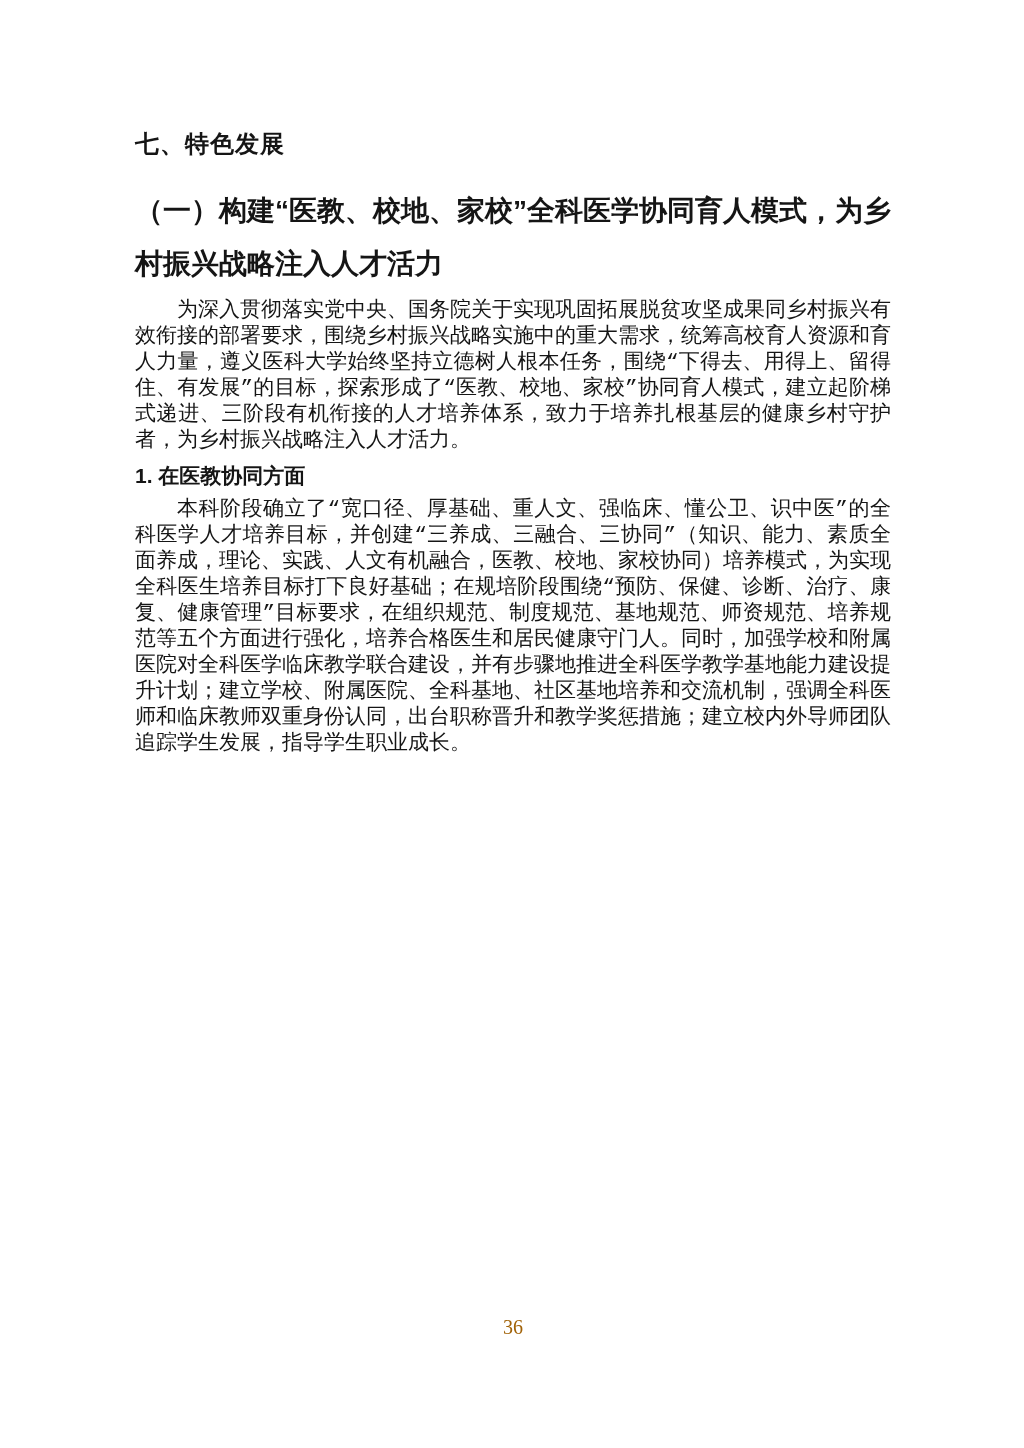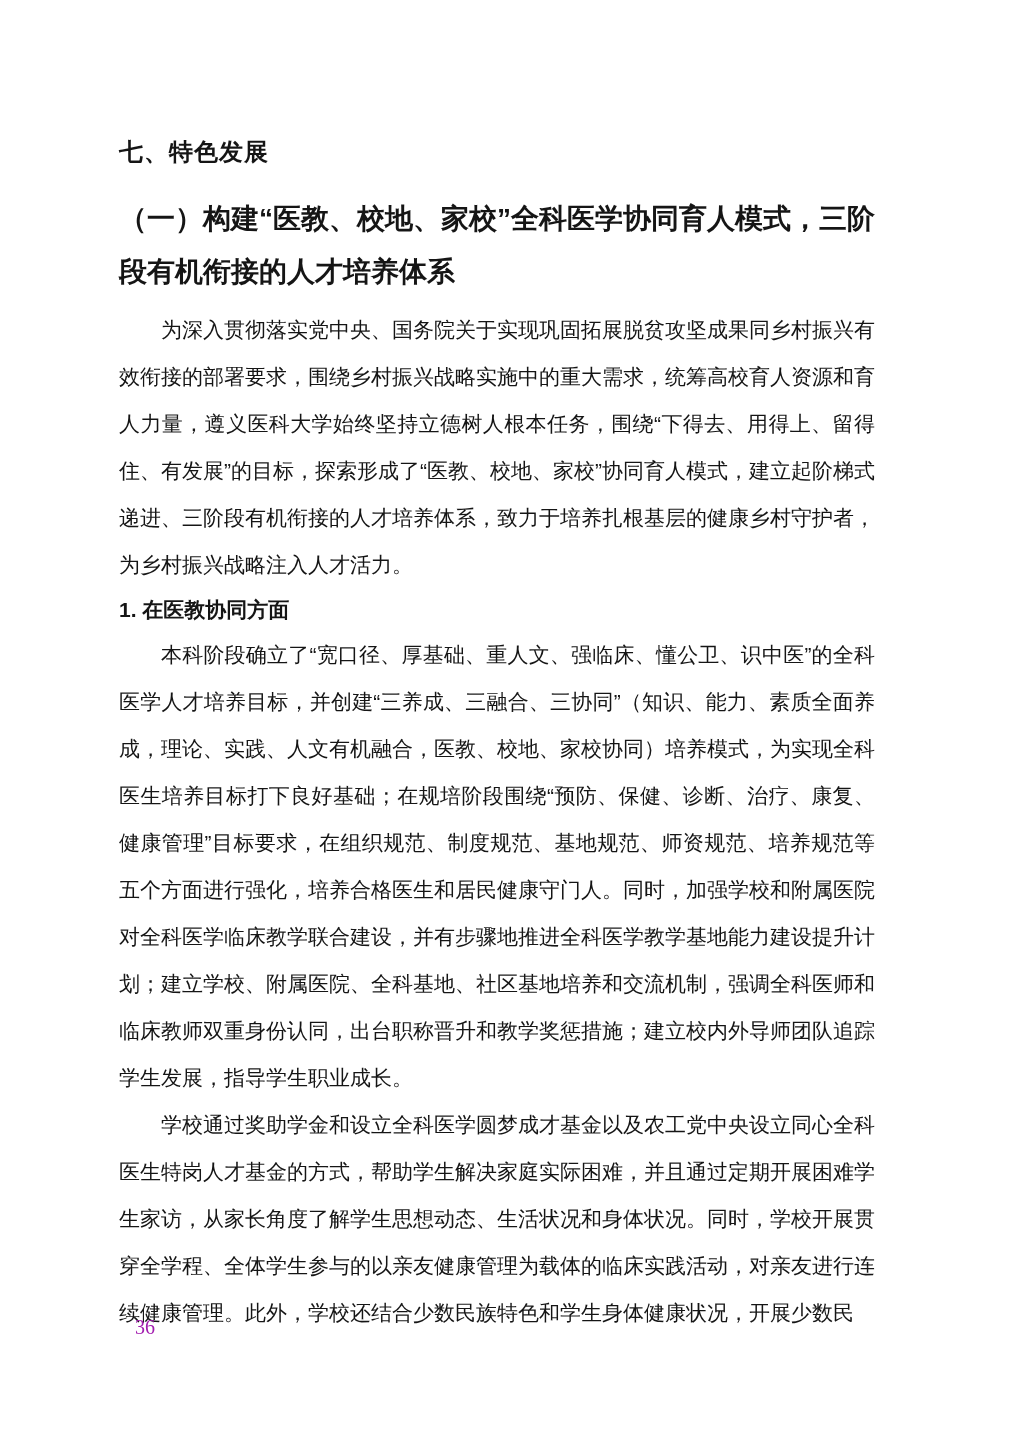--- a/index.html
+++ b/index.html
@@ -10,24 +10,23 @@
   .page {
     position: relative;
     width: 1024px;
     height: 1448px;
     background: #ffffff;
     overflow: hidden;
     color: #151515;
   }
   .content {
     position: absolute;
-    left: 119px;
+    left: 135px;
     top: 128px;
     width: 756px;
-    margin-top: 8px;
   }
   .h-section {
     font-family: "Liberation Sans", "DejaVu Sans", sans-serif;
     font-weight: bold;
     font-size: 24px;
     line-height: 32px;
     margin: 0 0 24px 0;
     letter-spacing: 1px;
   }
   .h-subsection {
@@ -39,55 +38,54 @@
     text-align: justify;
   }
   .h-item {
     font-family: Liberation Sans, sans-serif;
     font-weight: 600;
     font-size: 21px;
     line-height: 28px;
     margin: 8px 0 7px 0;
   }
   .body-par {
-    font-family: Liberation Sans, sans-serif;
+    font-family: Liberation Mono, monospace;
     font-size: 21px;
-    line-height: 47px;
+    line-height: 26px;
     margin: 0;
     text-align: justify;
     text-indent: 2em;
   }
   .page-number {
     position: absolute;
     top: 1316px;
     left: 135px;
     width: 756px;
-    text-align: left;
+    text-align: center;
     font-family: "Liberation Serif", "DejaVu Serif", serif;
     font-size: 20px;
-    color: #a21caf;
+    color: #a16207;
   }
 </style>
 </head>
 <body>
 
 <div class="page">
   <div class="content">
 
     <h1 class="h-section">七、特色发展</h1>
 
-    <h2 class="h-subsection">（一）构建“医教、校地、家校”全科医学协同育人模式，三阶段有机衔接的人才培养体系</h2>
+    <h2 class="h-subsection">（一）构建“医教、校地、家校”全科医学协同育人模式，为乡村振兴战略注入人才活力</h2>
 
     <p class="body-par">为深入贯彻落实党中央、国务院关于实现巩固拓展脱贫攻坚成果同乡村振兴有效衔接的部署要求，围绕乡村振兴战略实施中的重大需求，统筹高校育人资源和育人力量，遵义医科大学始终坚持立德树人根本任务，围绕“下得去、用得上、留得住、有发展”的目标，探索形成了“医教、校地、家校”协同育人模式，建立起阶梯式递进、三阶段有机衔接的人才培养体系，致力于培养扎根基层的健康乡村守护者，为乡村振兴战略注入人才活力。</p>
 
     <h3 class="h-item">1. 在医教协同方面</h3>
 
     <p class="body-par">本科阶段确立了“宽口径、厚基础、重人文、强临床、懂公卫、识中医”的全科医学人才培养目标，并创建“三养成、三融合、三协同”（知识、能力、素质全面养成，理论、实践、人文有机融合，医教、校地、家校协同）培养模式，为实现全科医生培养目标打下良好基础；在规培阶段围绕“预防、保健、诊断、治疗、康复、健康管理”目标要求，在组织规范、制度规范、基地规范、师资规范、培养规范等五个方面进行强化，培养合格医生和居民健康守门人。同时，加强学校和附属医院对全科医学临床教学联合建设，并有步骤地推进全科医学教学基地能力建设提升计划；建立学校、附属医院、全科基地、社区基地培养和交流机制，强调全科医师和临床教师双重身份认同，出台职称晋升和教学奖惩措施；建立校内外导师团队追踪学生发展，指导学生职业成长。</p>
 
 
 
 
-    <p class="body-par">学校通过奖助学金和设立全科医学圆梦成才基金以及农工党中央设立同心全科医生特岗人才基金的方式，帮助学生解决家庭实际困难，并且通过定期开展困难学生家访，从家长角度了解学生思想动态、生活状况和身体状况。同时，学校开展贯穿全学程、全体学生参与的以亲友健康管理为载体的临床实践活动，对亲友进行连续健康管理。此外，学校还结合少数民族特色和学生身体健康状况，开展少数民</p>
 
   </div>
 
   <div class="page-number">36</div>
 </div>
 
 </body></html>

